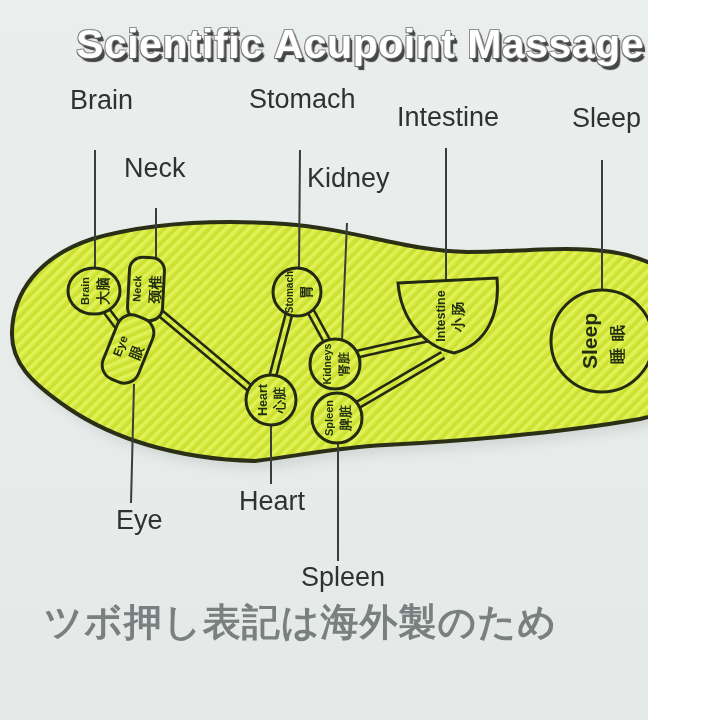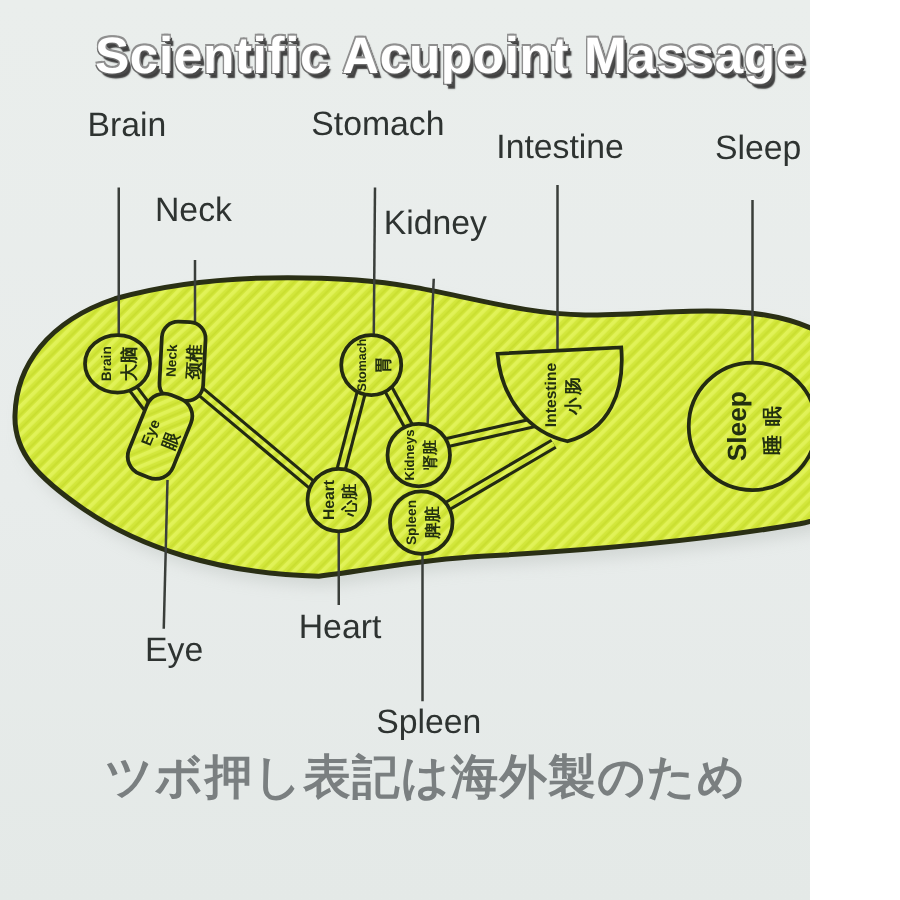--- a/index.html
+++ b/index.html
@@ -21,21 +21,21 @@
        3px 4px 1px #3f3f3f;
   }
   .callout-label{
     position:absolute;
     font-size:27px;font-weight:500;color:#2e3331;
     white-space:nowrap;
   }
   .footnote{
     position:absolute;left:44px;top:598px;
     font-size:38px;font-weight:700;color:#7a7f80;
-    line-height:1.3;letter-spacing:1px;white-space:nowrap;margin-left:40px;
+    line-height:1.3;letter-spacing:1px;white-space:nowrap;
   }
   svg{position:absolute;left:0;top:0;}
   .shape-en{font-family:"Liberation Sans",sans-serif;font-weight:700;fill:#222f10;}
   .shape-zh{font-family:"Liberation Sans",sans-serif;font-weight:600;fill:#222f10;}
 </style>
 </head>
 <body>
 
 <div class="canvas">
 

